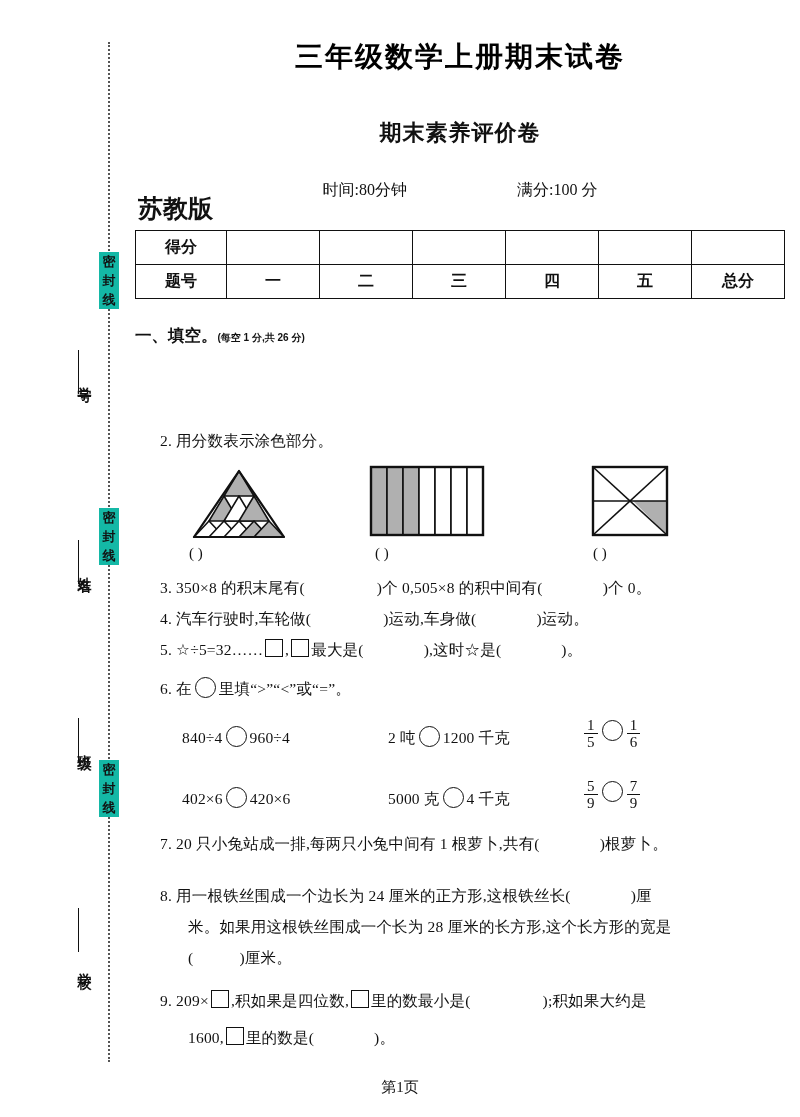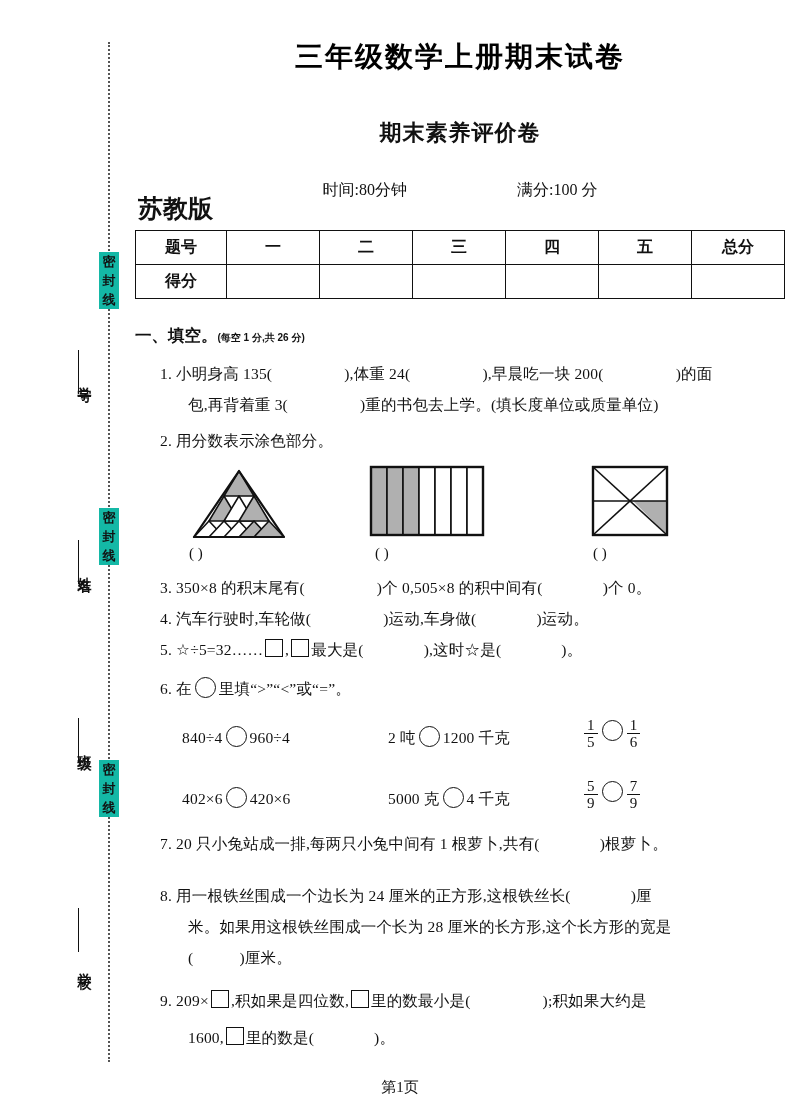--- a/index.html
+++ b/index.html
@@ -149,51 +149,44 @@
   <div class="meta-row">
     <span>时间:80分钟</span>
     <span>满分:100 分</span>
   </div>
 
   <div class="edition">苏教版</div>
 
   <table class="score-table">
     <tbody>
         <tr>
+      <td class="rowhead">得分</td>
+      <td></td>
+      <td></td>
+      <td></td>
+      <td></td>
+      <td></td>
+      <td></td>
+    </tr>
+    <tr>
       <td class="rowhead">题号</td>
       <td>一</td>
       <td>二</td>
       <td>三</td>
       <td>四</td>
       <td>五</td>
       <td>总分</td>
     </tr>
-    <tr>
-      <td class="rowhead">得分</td>
-      <td></td>
-      <td></td>
-      <td></td>
-      <td></td>
-      <td></td>
-      <td></td>
-    </tr>
   </tbody>
     </table>
 
   <div class="sec-head" style="top:325px;">
     <span>一、填空。</span><span class="pts">(每空 1 分,共 26 分)</span>
   </div>
 
-  <div class="q" style="left:160px;top:358px;width:625px;">
-    <span>1.</span>
-    <span>小明身高 135(</span><span class="blank bk-l"></span><span>),体重 24(</span><span class="blank bk-l"></span><span>),早晨吃一块 200(</span><span class="blank bk-l"></span><span>)的面</span>
-  </div>
-  <div class="q" style="left:188px;top:389px;width:600px;">
-    <span>包,再背着重 3(</span><span class="blank bk-l"></span><span>)重的书包去上学。(填长度单位或质量单位)</span>
-  </div>
 
   <div class="q" style="left:160px;top:425px;width:625px;">
     <span>2.</span>
     <span>用分数表示涂色部分。</span>
   </div>
 
   <div class="fig-row">
 
     <div class="fig" style="left:48px;top:10px;">
       <svg width="112" height="78" viewBox="0 0 112 78">

